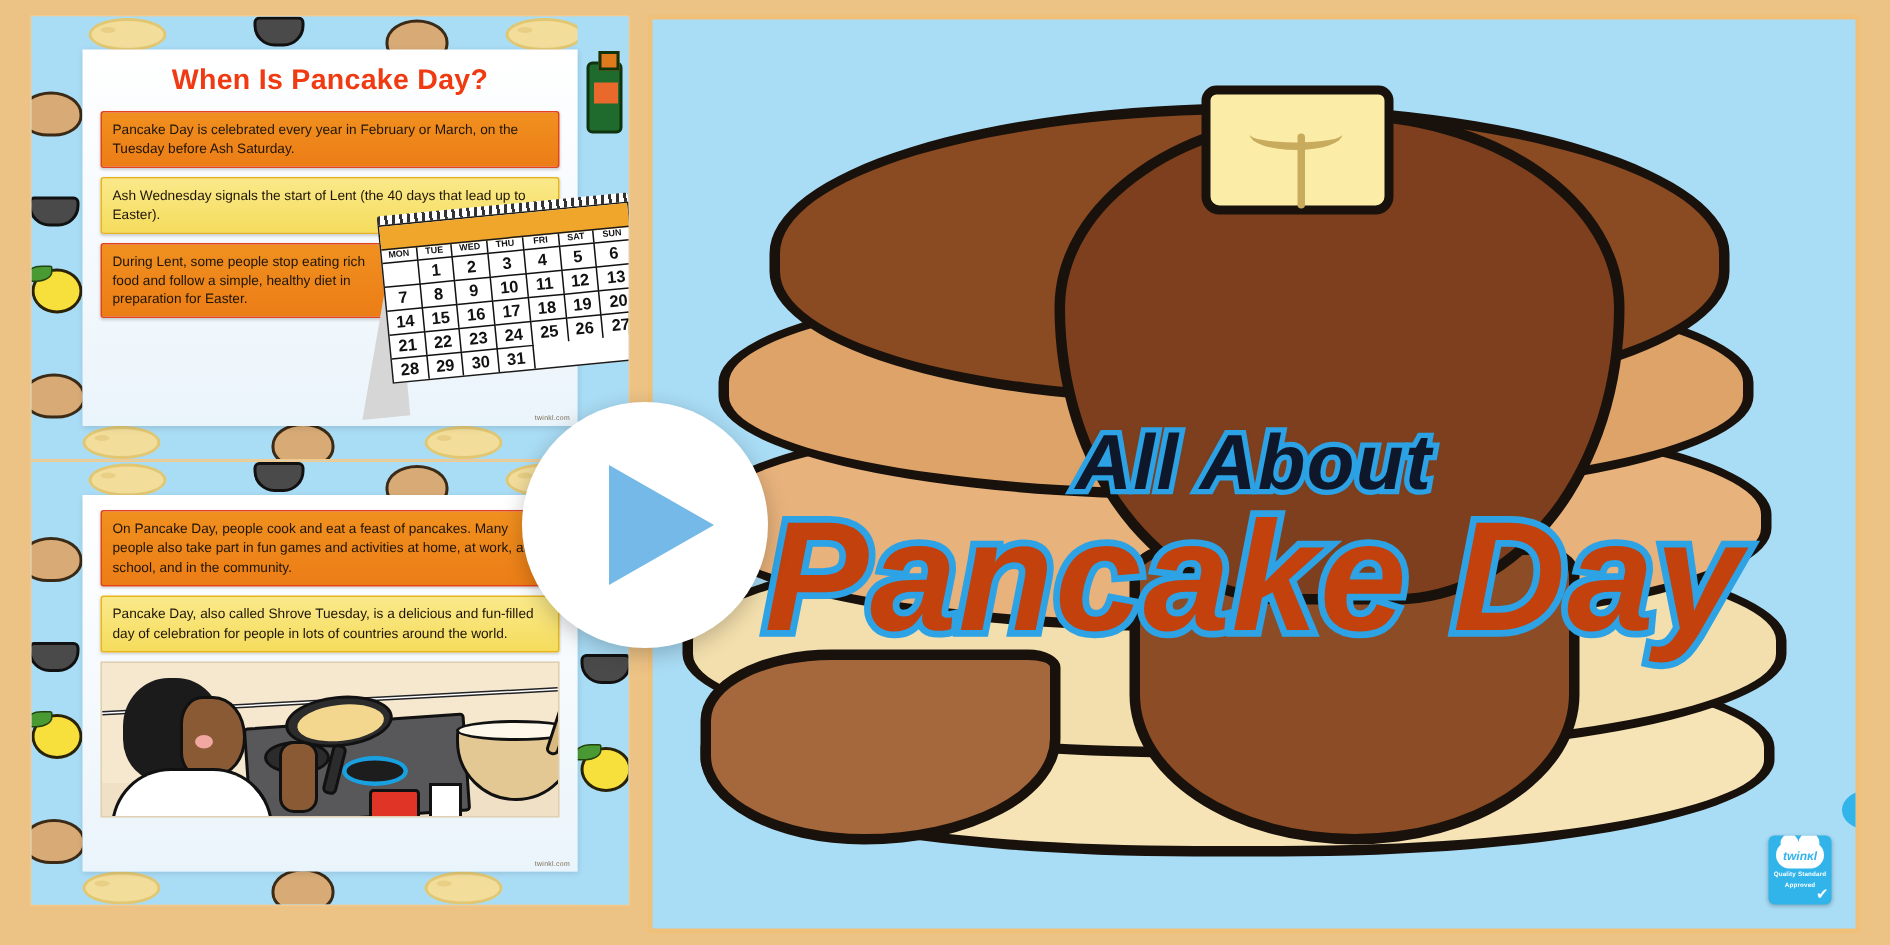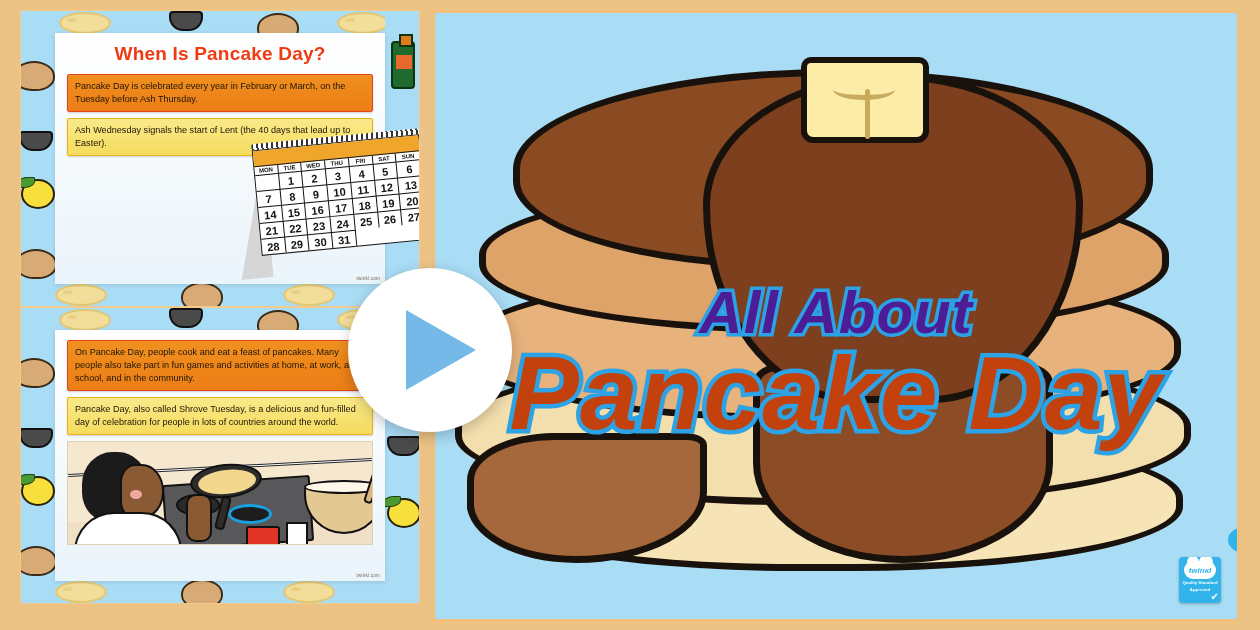--- a/index.html
+++ b/index.html
@@ -231,22 +231,22 @@
     content:''; position:absolute; left: 58px; top: 26px;
     width: 5px; height: 50px; background:#c9ab5d; border-radius:3px;
   }
 
   
   .title-wrap {
     position: absolute; left: 0; top: 270px; width: 100%;
     text-align: center; z-index: 8; pointer-events: none;
   }
   .t-small {
-    font-size: 60px; font-weight: bold; font-style: italic;
-    color: #4c1d95; line-height: 1;
+    font-size: 52px; font-weight: bold; font-style: italic;
+    color: #0f172a; line-height: 1;
     letter-spacing: 1px;
     -webkit-text-stroke: 7px #2da3e6;
     paint-order: stroke fill;
     text-shadow: 0 0 4px rgba(45,163,230,.5);
   }
   .t-big {
     display:block; margin-top: -4px;
     font-size: 104px; font-weight: bold; font-style: italic;
     color: #c2410c; line-height: 1.05;
     letter-spacing: 1px;
@@ -336,22 +336,23 @@
       <div class="food lemon-shape" style="left:2px;top:190px;"></div>
     </div>
     <div class="border-strip bs-bottom">
       <div class="food pancake-blob" style="left:34px;top:4px;"></div>
       <div class="food egg-shape" style="left:160px;top:2px;"></div>
       <div class="food pancake-blob" style="left:262px;top:4px;"></div>
     </div>
 
     <div class="slide-inner">
       <div class="slide-title">When Is Pancake Day?</div>
-      <div class="txt-box tb-orange">Pancake Day is celebrated every year in February or March, on the Tuesday before Ash Thursday.</div>
+      <div class="txt-box tb-orange">Pancake Day is celebrated every year in February or March, on the Tuesday before Ash Saturday.</div>
       <div class="txt-box tb-yellow">Ash Wednesday signals the start of Lent (the 40 days that lead up to Easter).</div>
+      <div class="txt-box tb-orange" style="width:65%;">During Lent, some people stop eating rich food and follow a simple, healthy diet in preparation for Easter.</div>
       <div class="slide-credit">twinkl.com</div>
     </div>
 
     <div class="calendar">
       <div class="cal-easel"></div>
       <div class="cal-spiral"></div>
       <div class="cal-body">
         <div class="cal-header"></div>
         <div class="cal-grid" id="cal-dow-row">
             <div class="cal-dow">MON</div>

